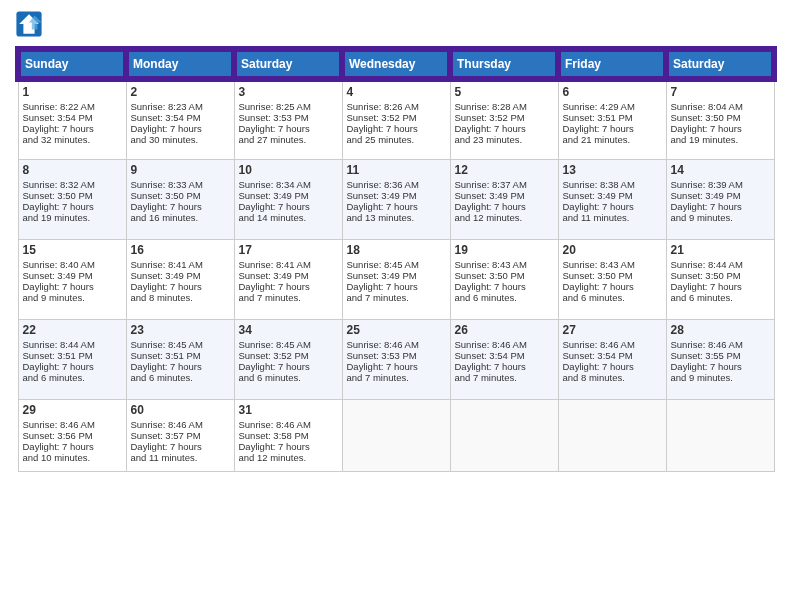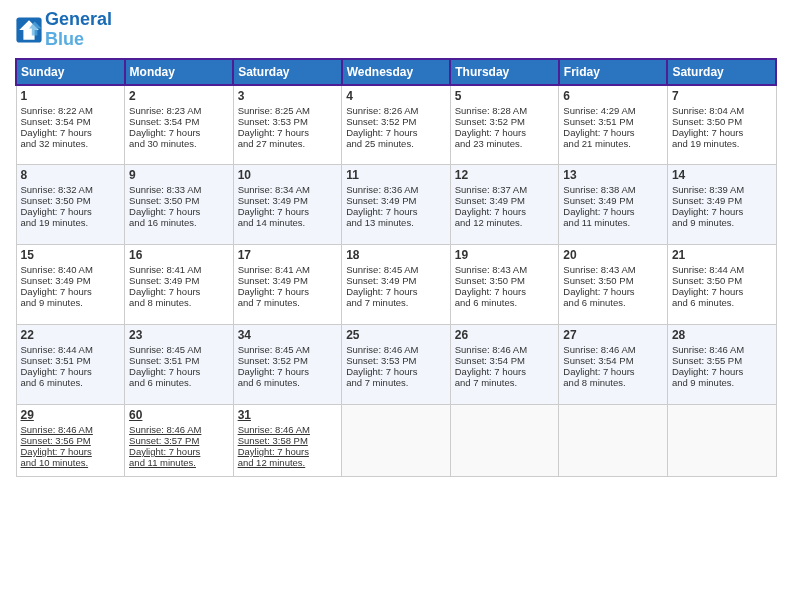--- a/index.html
+++ b/index.html
@@ -55,21 +55,21 @@
       border-collapse: collapse;
       table-layout: fixed;
     }
     th {
       background-color: #2a74c0;
       color: white;
       font-size: 12px;
       font-weight: bold;
       padding: 5px 4px;
       text-align: left;
-      border: 2px solid #4c1d95;
+      border: 6px solid #4c1d95;
     }
     td {
       border: 1px solid #ccc;
       vertical-align: top;
       padding: 3px 4px;
       font-size: 9.5px;
       color: #333;
       height: 80px;
       background: #fff;
     }
@@ -80,38 +80,33 @@
       font-size: 12px;
       font-weight: bold;
       display: block;
       margin-bottom: 2px;
     }
     .empty-cell {
       background: #f9f9f9;
     }
     .last-row td {
       height: 72px;
-      text-decoration: underline;
     }
   </style>
 </head>
 <body>
 
 <div class="container">
   <div class="header">
     <div class="logo">
       <svg class="logo-icon" viewBox="0 0 40 40">
         <rect x="2" y="2" width="36" height="36" rx="4" fill="#1a6bb5"></rect>
         <polygon points="20,6 34,20 28,20 28,34 12,34 12,20 6,20" fill="white"></polygon>
         <polygon points="28,8 38,18 32,18 32,28 24,28 24,18 20,18" fill="#5aade0" opacity="0.7"></polygon>
       </svg>
-      <div class="logo-text">
-        <div><span>General</span></div>
-        <div style="color:#5aade0;">Blue</div>
-      </div>
     </div>
     <div class="title-area">
       <div class="month-title"></div>
       <div class="location"></div>
     </div>
   </div>
 
   <table>
     <thead>
       <tr id="header-row">

